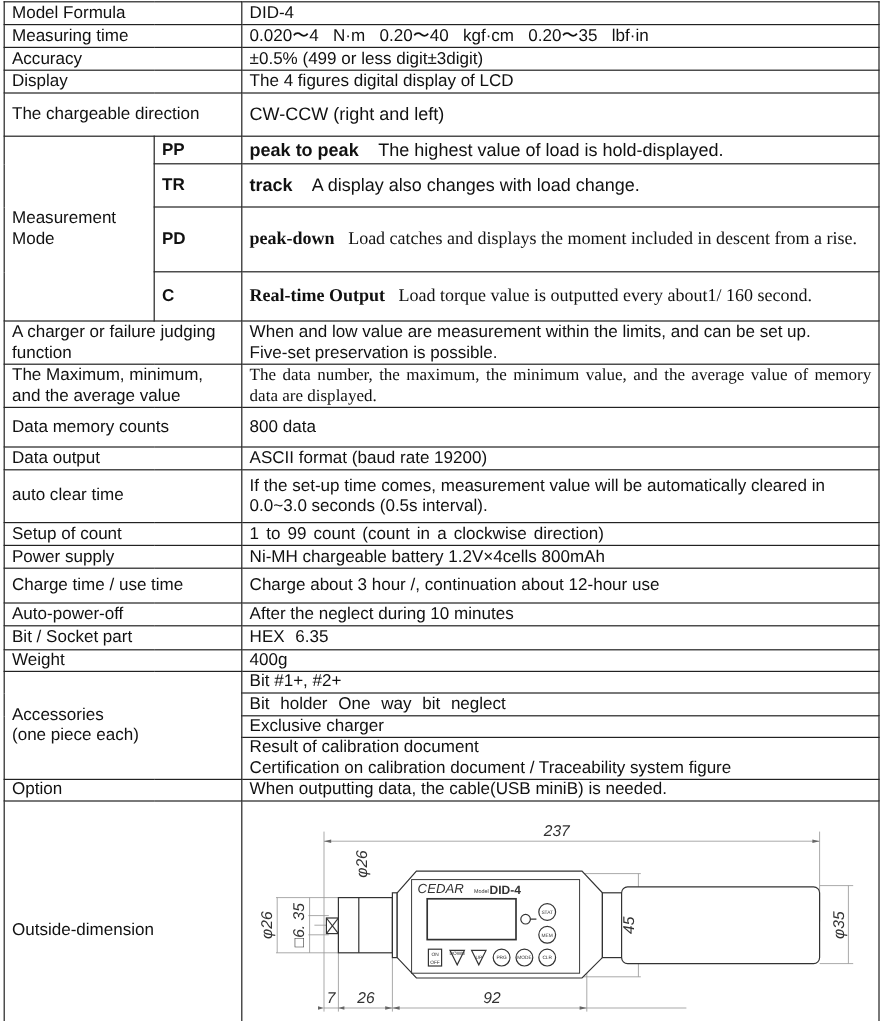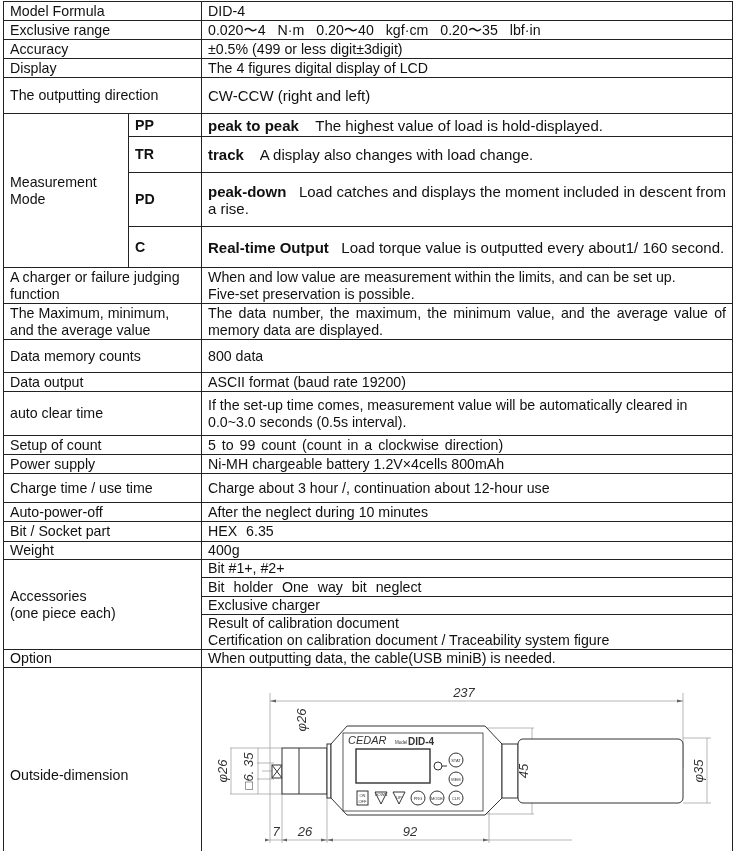--- a/index.html
+++ b/index.html
@@ -6,21 +6,21 @@
   body { width: 735px; height: 851px; position: relative; overflow: hidden;
          font-family: "Liberation Sans", sans-serif; color: #111; }
   table.spec { position: absolute; left: 3px; top: 1px; width: 729px;
                border-collapse: collapse; table-layout: fixed; }
   table.spec td { border: 1.5px solid #222; padding: 0 6px; vertical-align: middle;
                   font-size: 14.2px; line-height: 17px; }
   td.lab { font-weight: normal; padding-left: 5px; }
   td.sub { font-weight: bold; padding-left: 8px; }
   td.val { padding-left: 6px; }
   .b { font-weight: bold; }
-  .just { text-align: justify; }
+  .just { text-align: justify; font-family: Liberation Serif, serif; }
   .acc-line { display: block; }
   .drawing-cell { position: relative; padding: 0 !important; }
   .mm { position: absolute; right: 8px; bottom: 14px; font-size: 11px; font-family: Liberation Mono, monospace; }
   svg text { font-family: "Liberation Sans", sans-serif; }
 </style>
 </head>
 <body>
 
 <table class="spec">
   <colgroup>
@@ -28,33 +28,33 @@
     <col style="width:73px">
     <col style="width:531px">
   </colgroup>
 
   <tbody>
       <tr style="height:19px">
     <td class="lab" colspan="2">Model Formula</td>
     <td class="val">DID-4</td>
   </tr>
   <tr style="height:19px">
-    <td class="lab" colspan="2">Exclusive range</td>
+    <td class="lab" colspan="2">Measuring time</td>
     <td class="val" style="word-spacing:8px">0.020〜4 N·m 0.20〜40 kgf·cm 0.20〜35 lbf·in</td>
   </tr>
   <tr style="height:19px">
     <td class="lab" colspan="2">Accuracy</td>
     <td class="val">±0.5% (499 or less digit±3digit)</td>
   </tr>
   <tr style="height:19px">
     <td class="lab" colspan="2">Display</td>
     <td class="val">The 4 figures digital display of LCD</td>
   </tr>
   <tr style="height:36px">
-    <td class="lab" colspan="2">The outputting direction</td>
+    <td class="lab" colspan="2">The chargeable direction</td>
     <td class="val" style="font-size:15px">CW-CCW (right and left)</td>
   </tr>
 
   <tr style="height:23px">
     <td class="lab" rowspan="4">Measurement Mode</td>
     <td class="sub">PP</td>
     <td class="val" style="font-size:15px">
       <span class="b">peak to peak</span>&nbsp;&nbsp;&nbsp;
       <span>The highest value of load is hold-displayed.</span>
     </td>
@@ -99,21 +99,21 @@
   <tr style="height:19px">
     <td class="lab" colspan="2">Data output</td>
     <td class="val">ASCII format (baud rate 19200)</td>
   </tr>
   <tr style="height:44px">
     <td class="lab" colspan="2">auto clear time</td>
     <td class="val">If the set-up time comes, measurement value will be automatically cleared in 0.0~3.0 seconds (0.5s interval).</td>
   </tr>
   <tr style="height:19px">
     <td class="lab" colspan="2">Setup of count</td>
-    <td class="val" style="word-spacing:2px">5 to 99 count (count in a clockwise direction)</td>
+    <td class="val" style="word-spacing:2px">1 to 99 count (count in a clockwise direction)</td>
   </tr>
   <tr style="height:19px">
     <td class="lab" colspan="2">Power supply</td>
     <td class="val">Ni-MH chargeable battery 1.2V×4cells 800mAh</td>
   </tr>
   <tr style="height:29px">
     <td class="lab" colspan="2">Charge time / use time</td>
     <td class="val">Charge about 3 hour /, continuation about 12-hour use</td>
   </tr>
   <tr style="height:19px">

